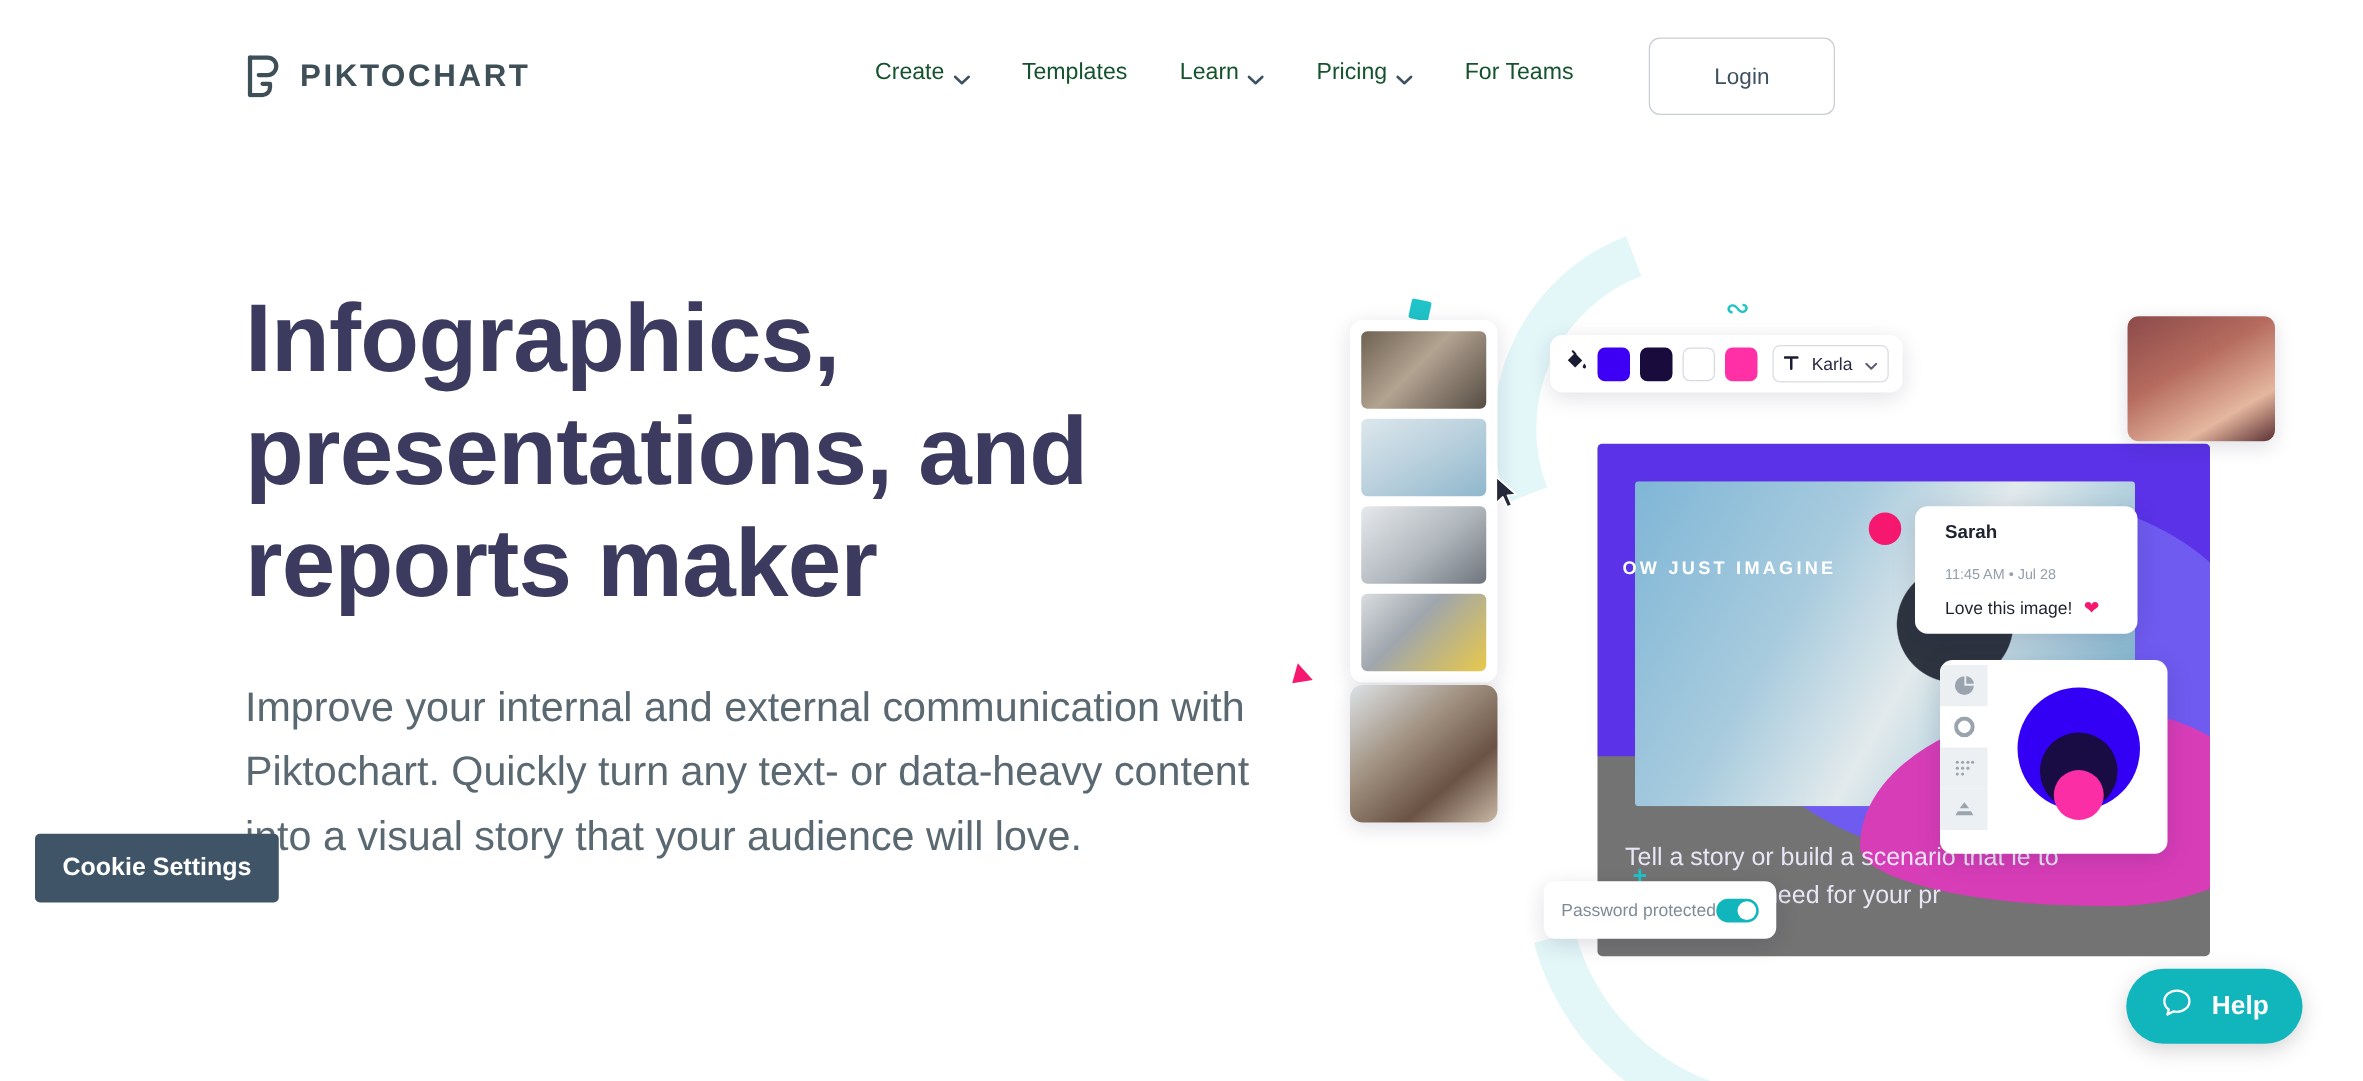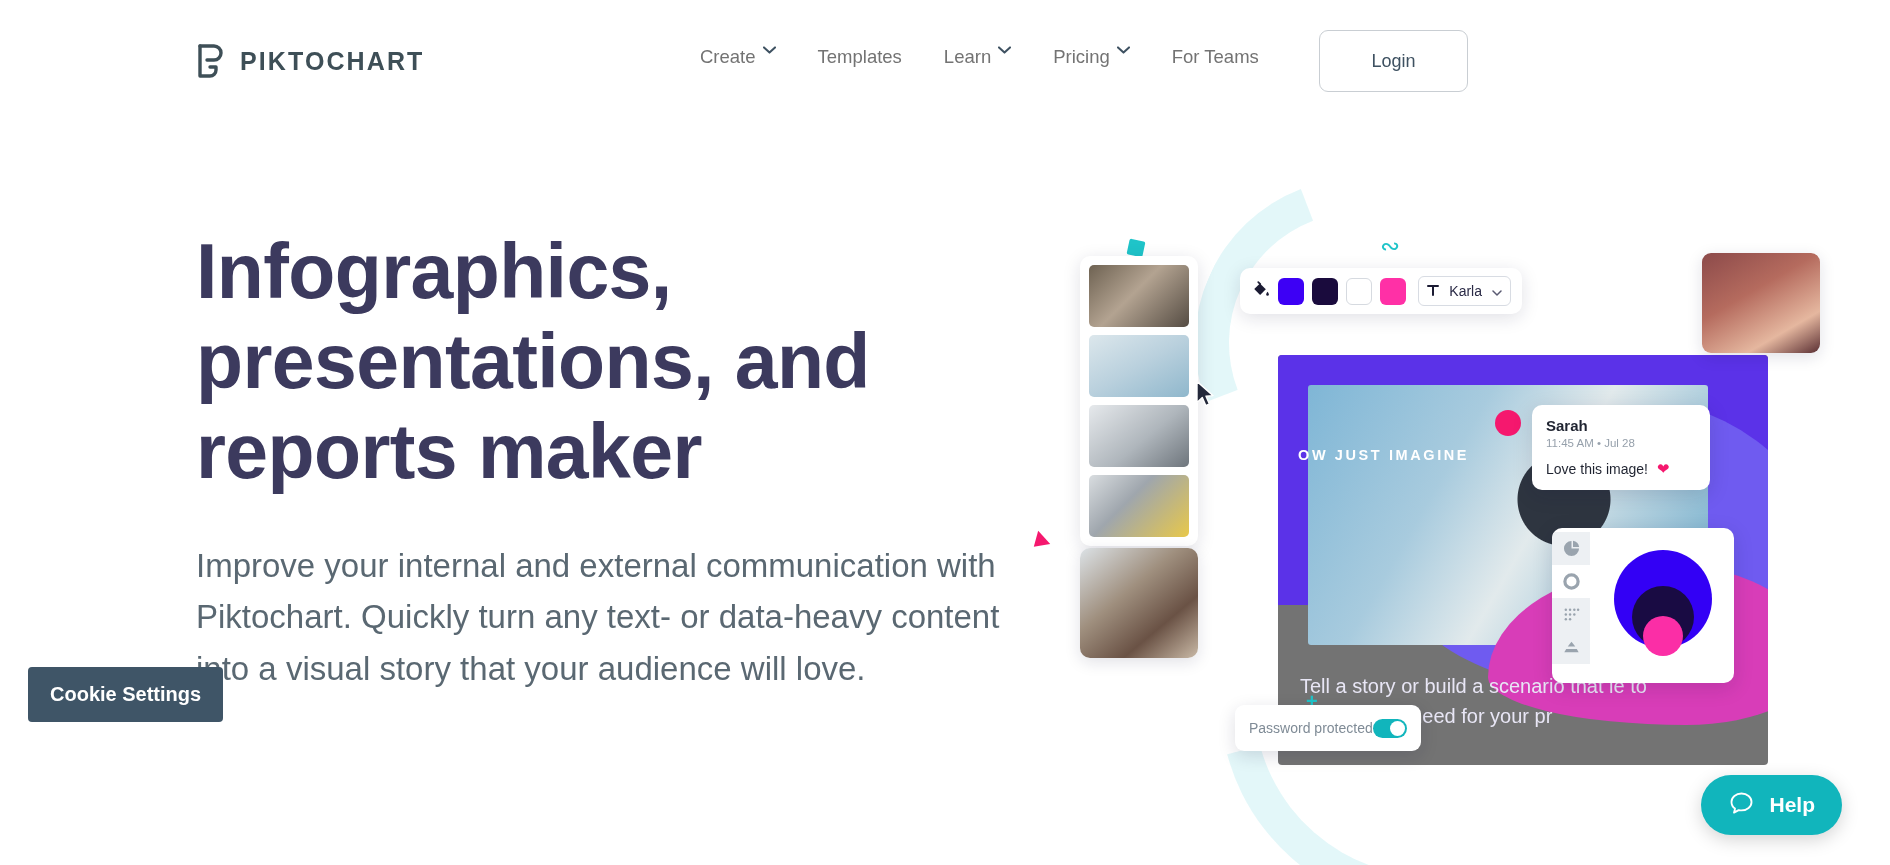--- a/index.html
+++ b/index.html
@@ -52,24 +52,24 @@
   .nav {
     position: absolute;
     left: 700px;
     top: 46px;
     display: flex;
     align-items: center;
     gap: 42px;
   }
   .nav-item {
     display: flex;
-    align-items: flex-start;
+    align-items: flex-end;
     gap: 7px;
     font-size: 18.5px;
-    color: #737373;
+    color: #14532d;
     cursor: pointer;
     white-space: nowrap;
   }
   .chev { width: 13px; height: 8px; display: block; }
 
   .auth {
     position: absolute;
     right: 180px;
     top: 30px;
     display: flex;
@@ -312,25 +312,25 @@
   }
 
   
   .comment {
     position: absolute;
     left: 452px; top: 245px;
     width: 178px;
     background: #ffffff;
     border-radius: 10px;
     box-shadow: 0 5px 20px rgba(20,20,60,.15);
-    padding: 12px 14px;
+    padding: 12px 24px;
     z-index: 25;
   }
   .comment .cname { font-size: 15px; font-weight: bold; color: #1F2330; }
-  .comment .cmeta { font-size: 11.5px; color: #96A0AB; margin-top: 3px; }
+  .comment .cmeta { font-size: 11.5px; color: #96A0AB; margin-top: 20px; }
   .comment .ctext {
     font-size: 14px; color: #1F2330; margin-top: 11px;
     display: flex; align-items: center; gap: 9px;
   }
   .heart { color: #F5186E; font-size: 15px; }
 
   
   .cursor { position: absolute; left: 115px; top: 220px; z-index: 30; }
 
   

